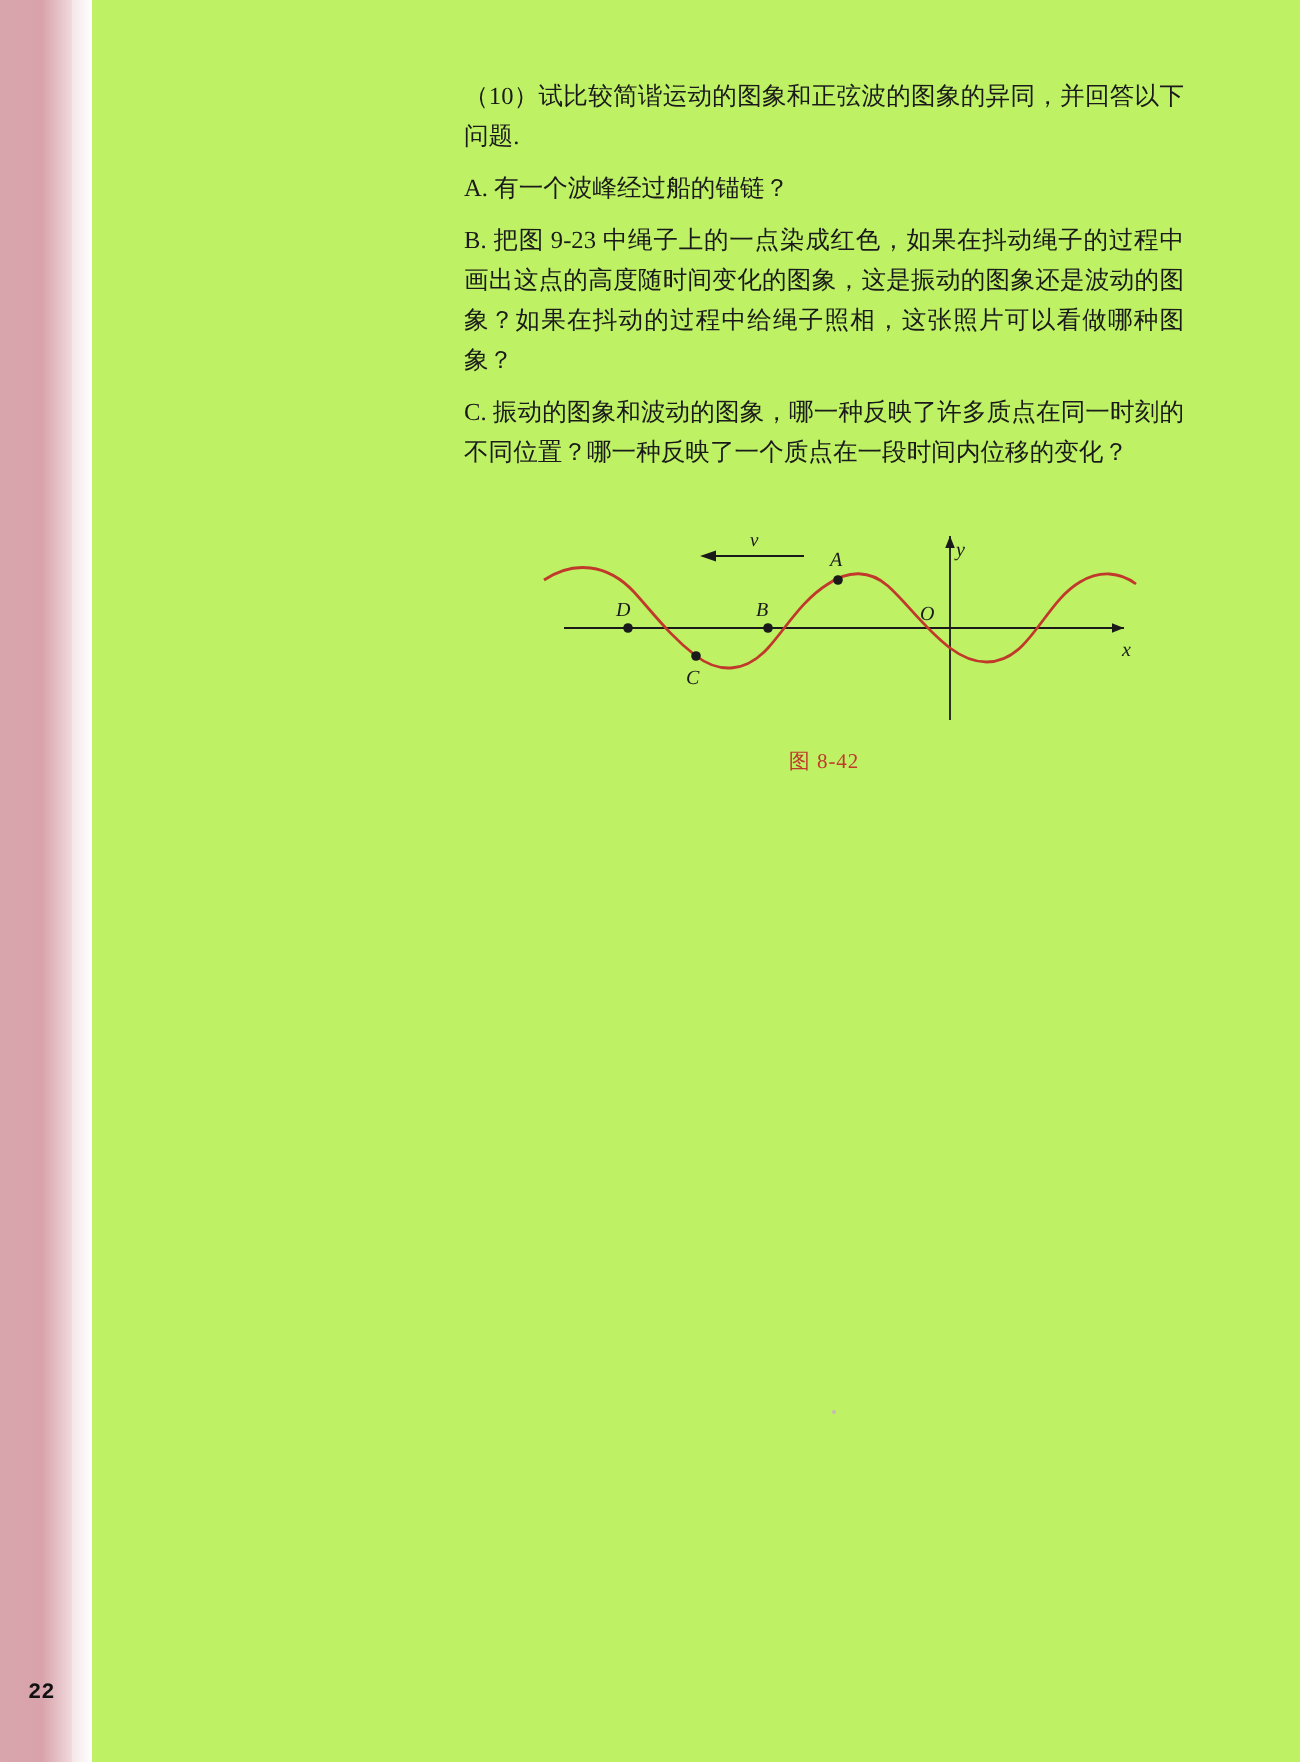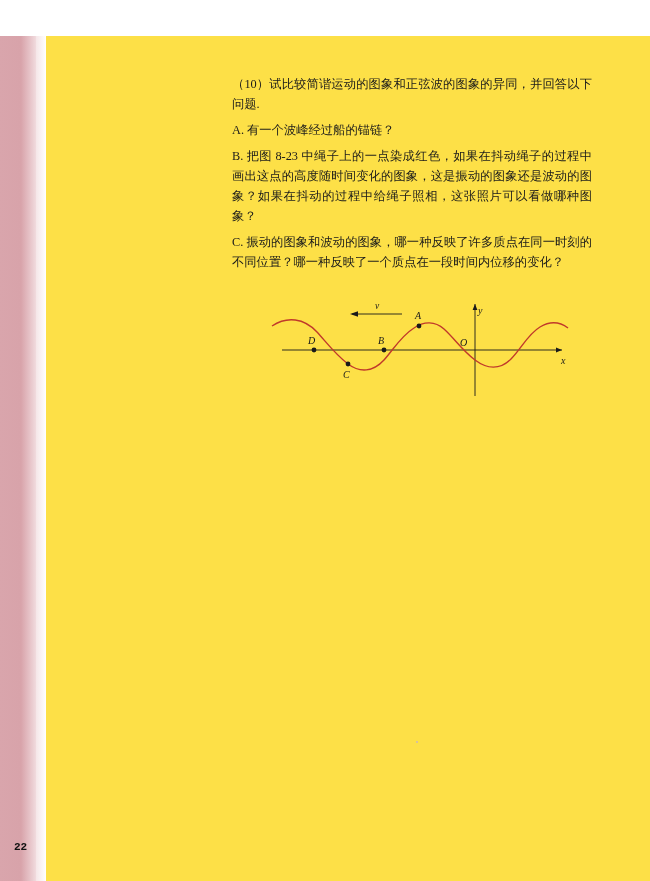--- a/index.html
+++ b/index.html
@@ -10,22 +10,21 @@
     width: 650px;
     height: 881px;
     background: #ffffff;
     font-family: "Liberation Serif", serif;
     position: relative;
     overflow: hidden;
   }
   .page {
     position: absolute;
     inset: 0;
-    background: #fde047;
-    margin-top: 36px;
+    background: #bef264;
   }
   
   .left-band {
     position: absolute;
     left: 0;
     top: 0;
     width: 38px;
     height: 881px;
     background: linear-gradient(to right, #d9a5ac 0%, #d8a3aa 55%, #e6c2c7 78%, #f4e3e5 100%);
   }
@@ -117,21 +116,21 @@
 <body>
 
 <div class="page">
   <div class="left-band"></div>
   <div class="left-band-inner"></div>
 
   <div class="content">
 
     <p class="para-q">（10）试比较简谐运动的图象和正弦波的图象的异同，并回答以下问题.</p>
     <p class="para-q">A. 有一个波峰经过船的锚链？</p>
-    <p class="para-q">B. 把图 8-23 中绳子上的一点染成红色，如果在抖动绳子的过程中画出这点的高度随时间变化的图象，这是振动的图象还是波动的图象？如果在抖动的过程中给绳子照相，这张照片可以看做哪种图象？</p>
+    <p class="para-q">B. 把图 9-23 中绳子上的一点染成红色，如果在抖动绳子的过程中画出这点的高度随时间变化的图象，这是振动的图象还是波动的图象？如果在抖动的过程中给绳子照相，这张照片可以看做哪种图象？</p>
     <p class="para-q">C. 振动的图象和波动的图象，哪一种反映了许多质点在同一时刻的不同位置？哪一种反映了一个质点在一段时间内位移的变化？</p>
 
 
     <div class="figure">
       <svg width="360" height="118" viewBox="0 0 360 118">
 
         <line x1="50" y1="62" x2="330" y2="62" stroke="#1a1a1a" stroke-width="0.9"></line>
         <polygon points="330,62 324,59.6 324,64.4" fill="#1a1a1a"></polygon>
 
         <line x1="243" y1="108" x2="243" y2="16" stroke="#1a1a1a" stroke-width="0.9"></line>
@@ -158,19 +157,20 @@
         <circle cx="82" cy="62" r="2.4" fill="#1a1a1a"></circle>
 
         <text x="76" y="56" font-size="10" font-style="italic" font-family="Liberation Serif, serif" fill="#1a1a1a">D</text>
         <text x="146" y="56" font-size="10" font-style="italic" font-family="Liberation Serif, serif" fill="#1a1a1a">B</text>
         <text x="183" y="31" font-size="10" font-style="italic" font-family="Liberation Serif, serif" fill="#1a1a1a">A</text>
         <text x="111" y="90" font-size="10" font-style="italic" font-family="Liberation Serif, serif" fill="#1a1a1a">C</text>
         <text x="228" y="58" font-size="10" font-style="italic" font-family="Liberation Serif, serif" fill="#1a1a1a">O</text>
         <text x="246" y="26" font-size="10" font-style="italic" font-family="Liberation Serif, serif" fill="#1a1a1a">y</text>
         <text x="329" y="76" font-size="10" font-style="italic" font-family="Liberation Serif, serif" fill="#1a1a1a">x</text>
       </svg>
+      <div class="fig-caption">图 8-42</div>
     </div>
 
   </div>
 
   <div class="speck"></div>
   <div class="page-number">22</div>
 </div>
 
 </body></html>

